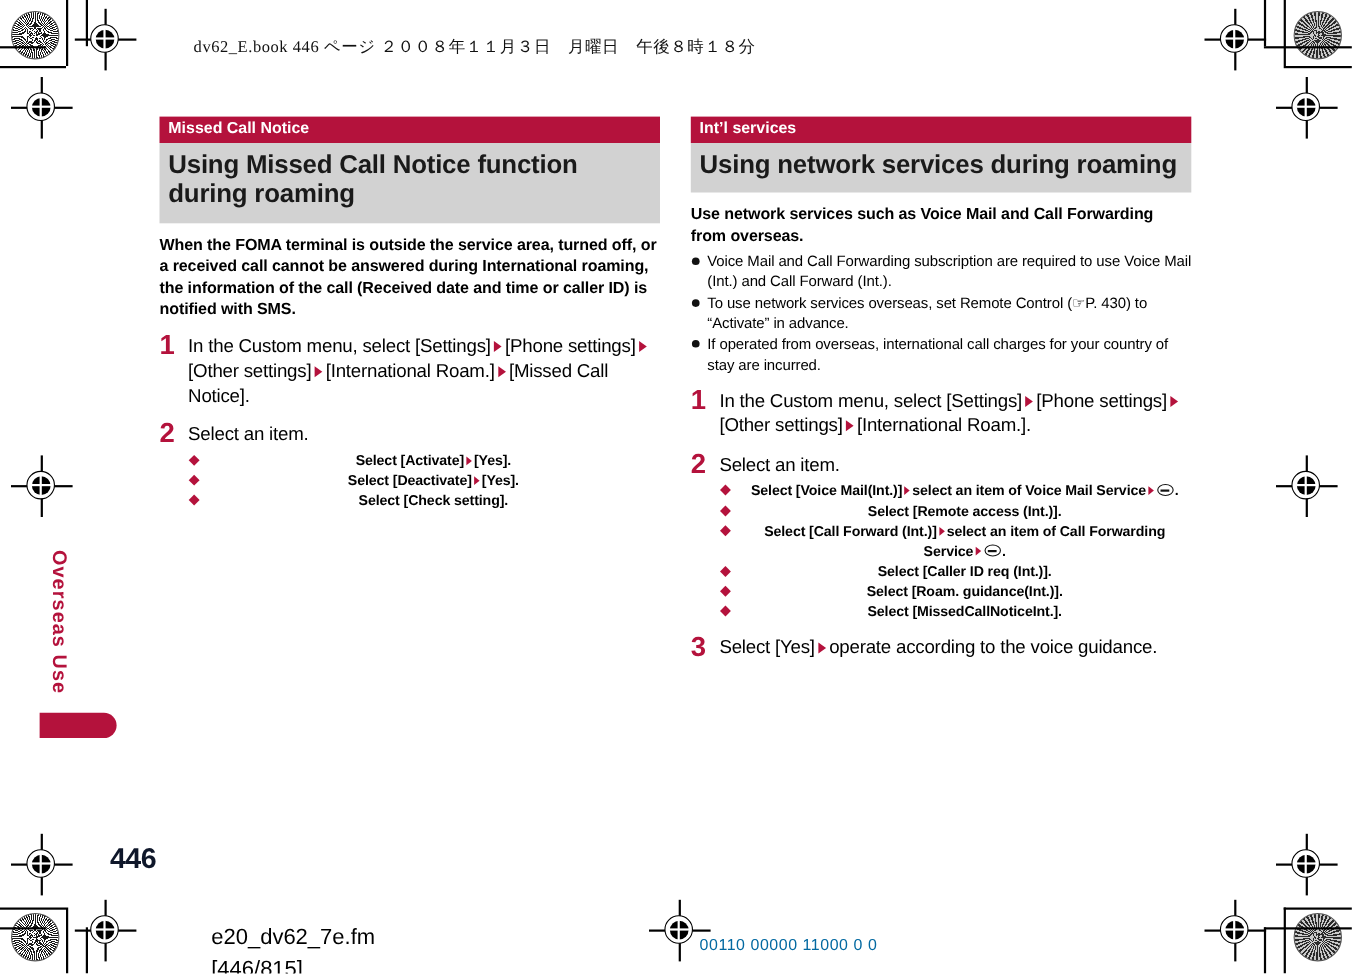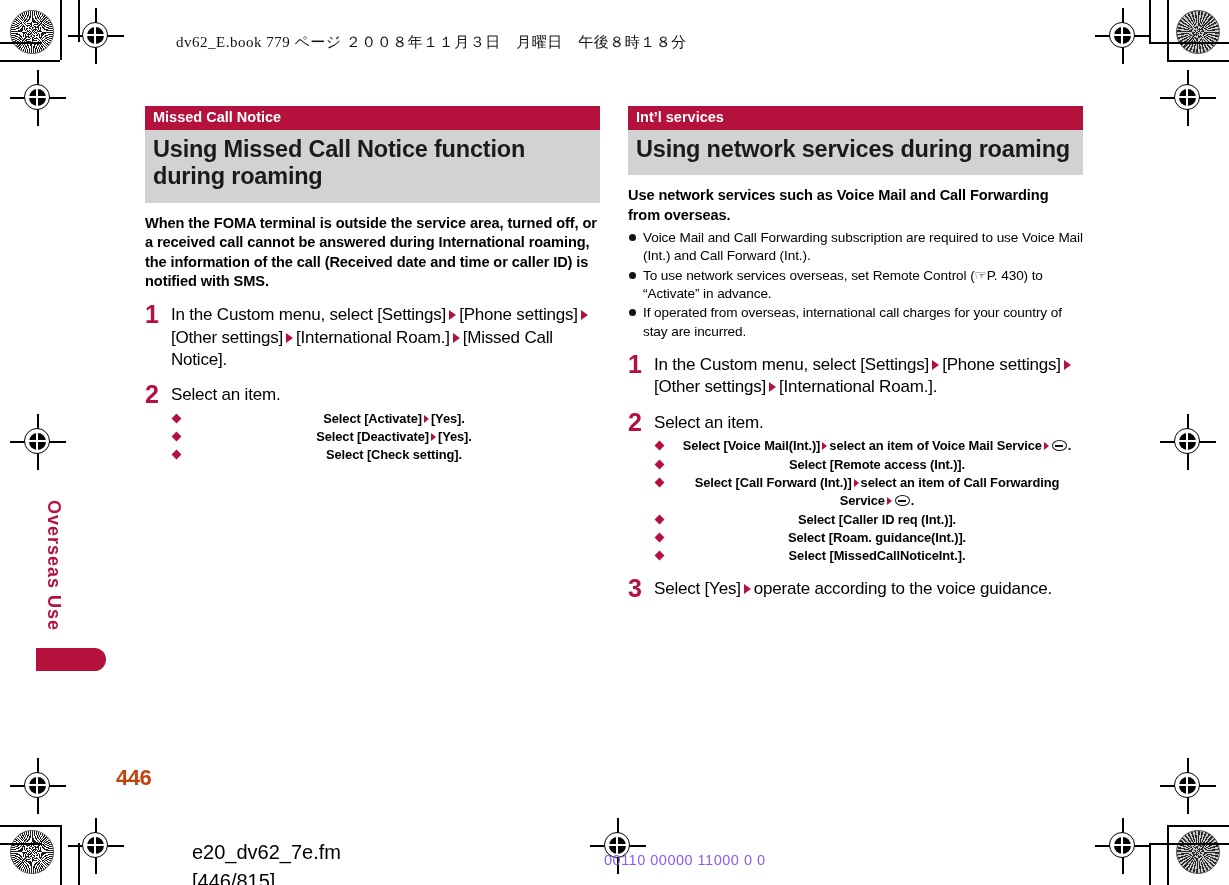--- a/index.html
+++ b/index.html
@@ -273,43 +273,43 @@
     left: 2.5px;
     top: 3.4px;
     width: 7.5px;
     height: 2.1px;
     background: #111;
   }
 
   
   .page-number {
     position: absolute;
-    left: 116px;
+    left: 100px;
     top: 765px;
-    font-size: 22px;
+    font-size: 26px;
     font-weight: bold;
     letter-spacing: -0.5px;
-    color: #c2410c;
+    color: #0f172a;
     font-family: "Liberation Sans", sans-serif;
   }
   .file-slug {
     position: absolute;
     left: 192px;
     top: 838px;
     font-size: 20px;
     line-height: 1.45;
     color: #000000;
   }
   .binary-slug {
     position: absolute;
-    left: 604px;
+    left: 636px;
     top: 852px;
     font-size: 14.5px;
     letter-spacing: 0.5px;
-    color: #8b5cf6;
+    color: #0369a1;
     white-space: nowrap;
   }
 </style>
 </head>
 <body>
 
 <div class="starburst" style="left:10px; top:10px;"></div>
 <div class="starburst dense" style="left:1176px; top:10px;"></div>
 <div class="starburst" style="left:10px; top:830px;"></div>
 <div class="starburst dense" style="left:1176px; top:830px;"></div>
@@ -394,21 +394,21 @@
     <div class="ring"></div>
     <div class="dot"></div>
 </div>
 <div class="reg-cross" style="left:590px; top:818px;">
   <div class="v"></div>
     <div class="h"></div>
     <div class="ring"></div>
     <div class="dot"></div>
 </div>
 
-<div class="slug">dv62_E.book  779 ページ  ２００８年１１月３日　月曜日　午後８時１８分</div>
+<div class="slug">dv62_E.book  446 ページ  ２００８年１１月３日　月曜日　午後８時１８分</div>
 
 <div class="side-tab-label">Overseas Use</div>
 <div class="side-tab-bar"></div>
 
 <div class="col col-left">
 
   <div class="sec-kicker">Missed Call Notice</div>
   <div class="sec-title">Using Missed Call Notice function during roaming</div>
 
   <div class="lead">When the FOMA terminal is outside the service area, turned off, or a received call cannot be answered during International roaming, the information of the call (Received date and time or caller ID) is notified with SMS.</div>

